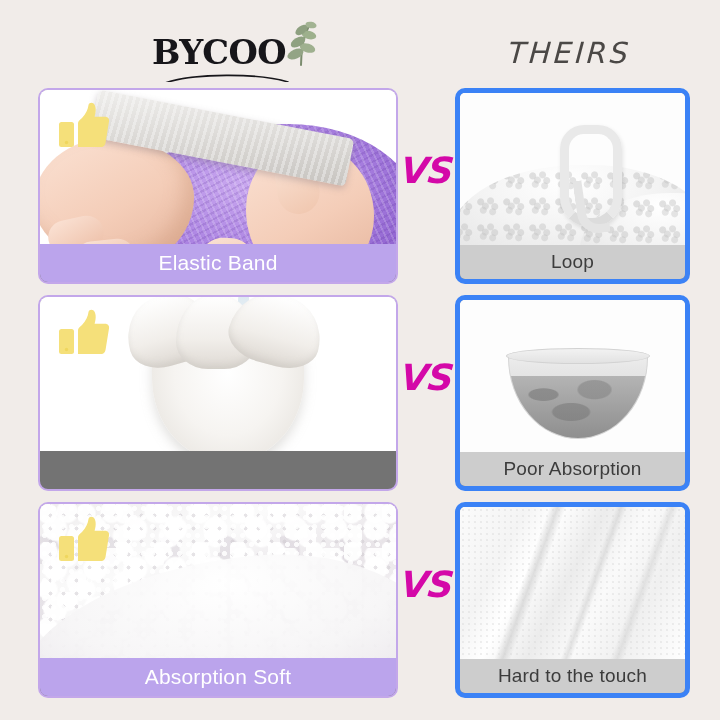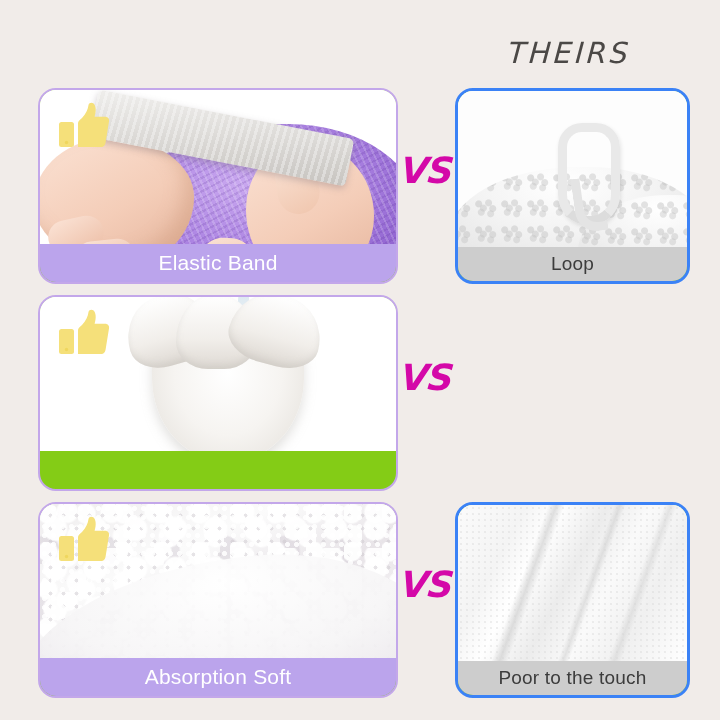--- a/index.html
+++ b/index.html
@@ -94,36 +94,36 @@
     width: 720px;
     height: 200px;
   }
   .row-1 { top: 0px; }
   .row-2 { top: 207px; }
   .row-3 { top: 414px; }
 
   .panel {
     position: absolute;
     top: 0;
-    border-radius: 18px;
+    border-radius: 10px;
     overflow: hidden;
-    background: #84cc16;
+    background: #737373;
     box-sizing: border-box;
   }
   .panel-ours {
     left: 38px;
     width: 360px;
     height: 196px;
     border: 2px solid #c3a7ea;
   }
   .panel-theirs {
     left: 455px;
     width: 235px;
     height: 196px;
-    border: 3px solid #3b82f6;
+    border: 5px solid #3b82f6;
     text-decoration: underline;
   }
 
   .panel-media {
     position: absolute;
     left: 0;
     top: 0;
     width: 100%;
     bottom: 38px;
     overflow: hidden;
@@ -365,20 +365,41 @@
     background-size: 6px 6px;
   }
 </style>
 </head>
 <body>
 
 <div class="page">
 
   <div class="header">
 
+    <div class="brand-logo">
+      <div class="brand-wordmark">BYCOO</div>
+
+      <div class="brand-swoosh">
+        <svg width="125" height="12" viewBox="0 0 125 12">
+          <path d="M1 11 C 30 1, 95 1, 124 10" fill="none" stroke="#17161a" stroke-width="1.6" stroke-linecap="round"></path>
+        </svg>
+      </div>
+
+      <div class="brand-leaf">
+        <svg width="48" height="48" viewBox="0 0 48 48">
+          <path d="M31 45 C 31 30, 33 16, 40 4" fill="none" stroke="#7b8c6e" stroke-width="2" stroke-linecap="round"></path>
+          <ellipse cx="25.5" cy="34" rx="8.5" ry="4.6" fill="#93a485" transform="rotate(-24 25.5 34)"></ellipse>
+          <ellipse cx="37.5" cy="28" rx="8" ry="4.4" fill="#9fb08f" transform="rotate(18 37.5 28)"></ellipse>
+          <ellipse cx="28" cy="22" rx="8" ry="4.4" fill="#8fa181" transform="rotate(-30 28 22)"></ellipse>
+          <ellipse cx="39" cy="15" rx="7.4" ry="4.1" fill="#9db08c" transform="rotate(14 39 15)"></ellipse>
+          <ellipse cx="31.5" cy="10" rx="7" ry="3.9" fill="#8ea080" transform="rotate(-36 31.5 10)"></ellipse>
+          <ellipse cx="41" cy="5" rx="5.6" ry="3.2" fill="#a2b392" transform="rotate(10 41 5)"></ellipse>
+        </svg>
+      </div>
+    </div>
 
     <div class="theirs-title">THEIRS</div>
   </div>
 
   <div class="rows">
 
     <div class="row row-1">
 
       <div class="panel panel-ours">
         <div class="panel-media">
@@ -436,20 +457,31 @@
               <rect x="1" y="20" width="15" height="25" rx="2.5" fill="#f5e07a"></rect>
               <circle cx="8.5" cy="40.5" r="1.7" fill="#efd65e"></circle>
               <path d="M20 45 L20 21 C 20 19, 22 18, 24 16 C 28 12, 30 7, 30.5 3 C 31 0.6, 34 0, 35.6 1.6 C 38 4, 38.4 9, 36.6 14.8 L 47 14.8 C 50 14.8, 51.6 17, 51 19.6 L 47.6 40.4 C 47 44, 45 45, 42.5 45 Z" fill="#f5e07a"></path>
             </svg>
           </div>
         </div>
       </div>
 
       <div class="vs-mark">VS</div>
 
+      <div class="panel panel-theirs">
+        <div class="panel-media">
+          <div class="img-poor">
+            <div class="poor-bowl">
+                <div class="poor-water"></div>
+              </div>
+            <div class="poor-rim"></div>
+          </div>
+        </div>
+        <div class="panel-caption">Poor Absorption</div>
+      </div>
     </div>
 
     <div class="row row-3">
 
       <div class="panel panel-ours">
         <div class="panel-media">
           <div class="img-soft">
             <div class="soft-grain"></div>
             <div class="soft-fold"></div>
           </div>
@@ -468,18 +500,18 @@
 
       <div class="panel panel-theirs">
         <div class="panel-media">
           <div class="img-hard">
             <div class="hard-crease" style="left:62px;  width:16px;"></div>
             <div class="hard-crease" style="left:128px; width:11px; opacity:.8;"></div>
             <div class="hard-crease" style="left:178px; width:13px; opacity:.7;"></div>
             <div class="hard-grain"></div>
           </div>
         </div>
-        <div class="panel-caption">Poor to the touch</div>
+        <div class="panel-caption">Hard to the touch</div>
       </div>
     </div>
 
   </div>
 </div>
 
 </body></html>

